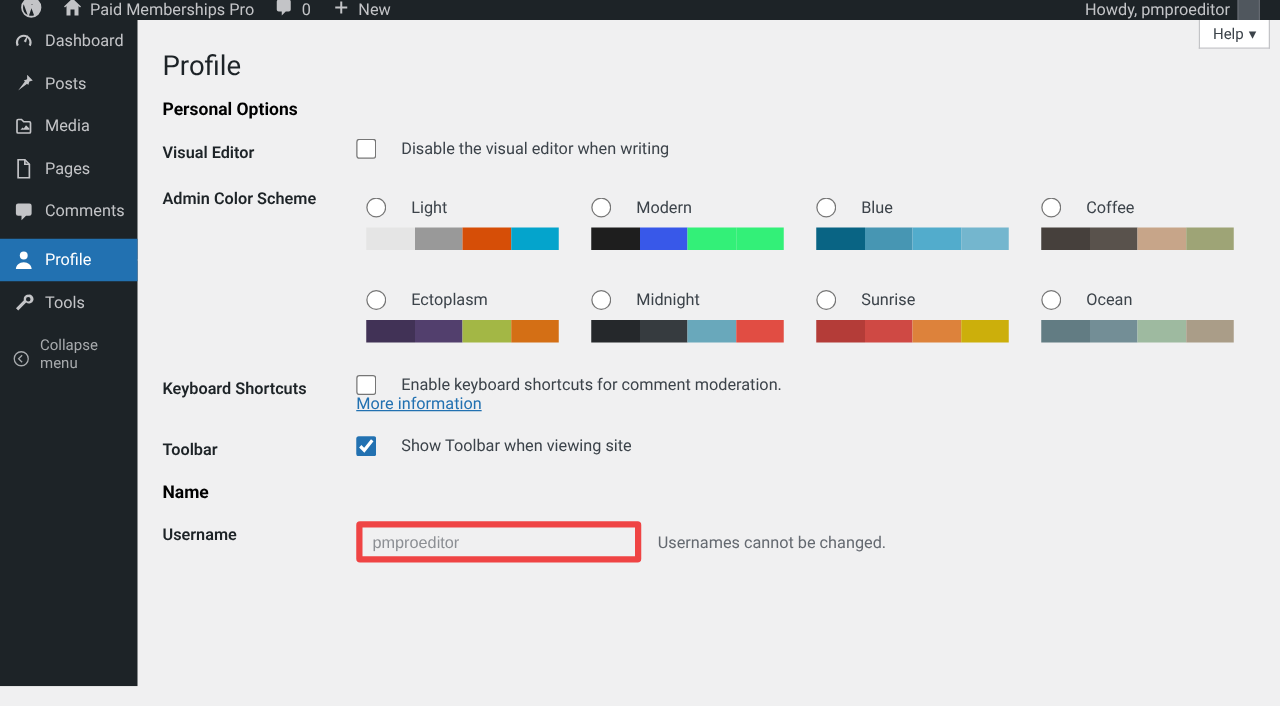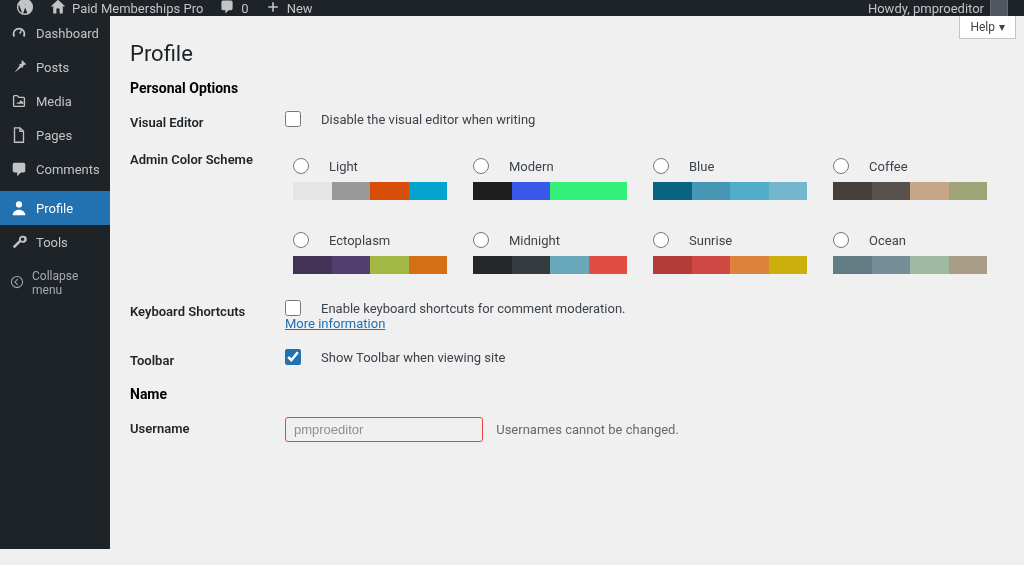--- a/index.html
+++ b/index.html
@@ -9,21 +9,21 @@
 .adminbar .ab-item { display: flex; align-items: center; padding: 0 8px; height: 32px; cursor: pointer; gap: 6px; }
 .adminbar .spacer { flex: 1; }
 .adminbar .avatar { width: 18px; height: 18px; background: #50575e; border: 1px solid #646970; }
 
 .wrap { display: flex; min-height: calc(100vh - 32px); }
 .sidebar { width: 110px; background: #1d2327; color: #c3c4c7; flex-shrink: 0; }
 .sidebar .menu-item { display: flex; align-items: center; gap: 8px; padding: 8px 10px; font-size: 13px; cursor: pointer; position: relative; }
 .sidebar .menu-item.current { background: #2271b1; color: #fff; }
 .sidebar .menu-item.current::after { content: ""; position: absolute; right: -8px; top: 50%; transform: translateY(-50%); border: 8px solid transparent; border-right-color: #f0f0f1; }
 .sidebar .menu-item .icon { width: 18px; display: inline-flex; justify-content: center; }
-.sidebar .collapse { color: #a7aaad; font-size: 12px; padding: 10px; display:flex; align-items:center; gap:8px; cursor:pointer;}
+.sidebar .collapse { color: #a7aaad; font-size: 12px; padding: 10px; display:flex; align-items:flex-end; gap:8px; cursor:pointer;}
 .sidebar .sep { height: 5px; }
 
 .content { flex: 1; padding: 10px 20px 40px 20px; position: relative; }
 .help-tab { position: absolute; top: 0; right: 8px; background: #fff; border: 1px solid #c3c4c7; border-top: none; padding: 4px 10px; font-size: 12px; cursor: pointer; display:flex; align-items:center; gap:4px;}
 h1.page-title { font-size: 22px; font-weight: 400; color: #1d2327; padding: 15px 0 10px; }
 h2.section { font-size: 14px; font-weight: 700; color: #000000; margin: 4px 0 15px; }
 
 .form-table { width: 100%; }
 .form-row { display: flex; align-items: flex-start; margin-bottom: 18px; }
 .form-row .th { width: 155px; font-size: 13px; font-weight: 600; color: #1d2327; padding-top: 4px; }
@@ -32,21 +32,21 @@
 input[type=checkbox], input[type=radio] { width: 16px; height: 16px; accent-color: #2271b1; }
 a.more { color: #2271b1; text-decoration: underline; }
 
 .scheme-grid { display: grid; grid-template-columns: repeat(4, 170px); gap: 14px 10px; }
 .scheme-option { padding: 10px 8px 8px 8px; border-radius: 2px; cursor: pointer; }
 .scheme-option.selected { background: #dcdcde; }
 .scheme-option .swatches { display: flex; height: 18px; margin-top: 8px; }
 .scheme-option .swatches div { flex: 1; }
 .scheme-option label.inline { font-size: 13px; }
 
-input.regular-text { width: 198px; padding: 4px 8px; border: 1px solid #ef4444; border-radius: 3px; font-size: 13px; background: #fff; }
+input.regular-text { width: 228px; padding: 4px 8px; border: 5px solid #ef4444; border-radius: 3px; font-size: 13px; background: #fff; }
 input.regular-text:disabled { background: #f0f0f1; color: #8c8f94; }
 .description { color: #646970; font-size: 13px; margin-left: 10px; }
 
 svg { fill: currentColor; }
 </style>
 </head>
 <body>
 
 <div class="adminbar">
   <div class="ab-item">

